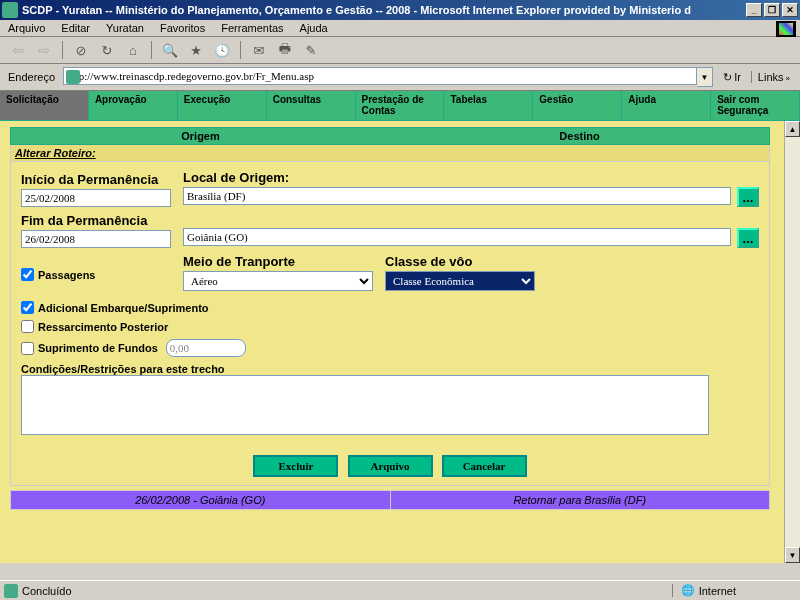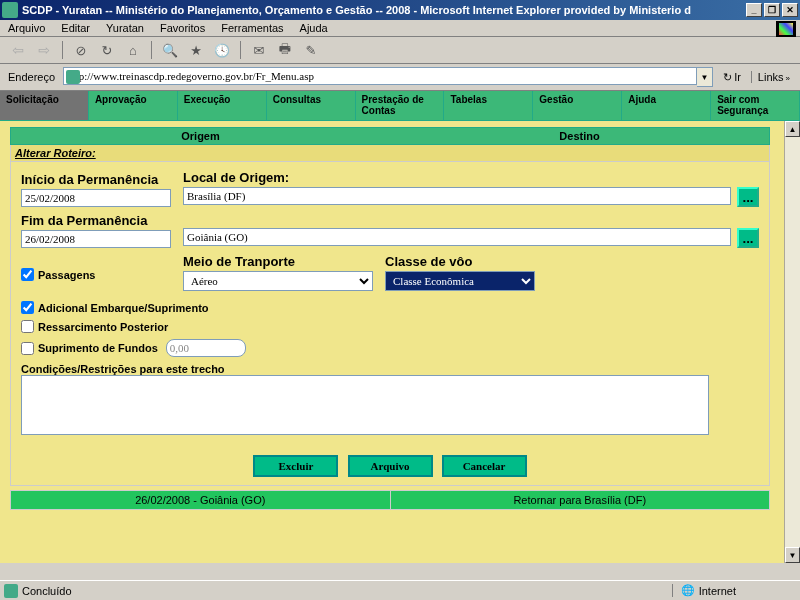--- a/index.html
+++ b/index.html
@@ -41,21 +41,21 @@
 input[type=text], select, textarea { border: 1px solid #7f9db9; font-family: Tahoma; font-size: 11px; padding: 1px 3px; background: #fff; }
 input[type=text] { height: 18px; }
 select { height: 20px; }
 .gbtn { width: 22px; height: 20px; background: #0b8; border: 2px outset #3fc; font-weight: bold; color: #000; cursor: pointer; }
 .chk-row { display: flex; align-items: center; gap: 4px; margin-bottom: 6px; }
 .chk-row input[type=checkbox] { width: 13px; height: 13px; }
 .chk-row label { font-weight: bold; }
 .sel-hl { background: #0a246a; color: #fff; }
 .actions { text-align: center; margin-top: 18px; }
 .actions button { background: #0b8; border: 2px solid #088; width: 85px; height: 22px; font-weight: bold; font-family: Tahoma; font-size: 11px; margin: 0 3px; cursor: pointer; }
-.footer-row { display: flex; border: 1px solid #ccc; margin-top: 4px; background: #22c55e; }
+.footer-row { display: flex; border: 1px solid #ccc; margin-top: 4px; background: #8b5cf6; font-style: italic; }
 .footer-row div { flex: 1; text-align: center; padding: 3px; border-right: 1px solid #ccc; }
 .footer-row div:last-child { border-right: none; }
 .status { position: absolute; bottom: 0; left: 0; right: 0; height: 20px; background: #d4d0c8; border-top: 1px solid #fff; display: flex; align-items: center; padding: 0 4px; font-size: 11px; }
 .status .zone { margin-left: auto; display: flex; align-items: center; gap: 4px; padding: 0 60px 0 8px; border-left: 1px solid #808080; }
 .status .ie2 { width: 14px; height: 14px; background: #4a8; border-radius: 2px; margin-right: 4px; }
 textarea { width: 688px; height: 60px; resize: none; overflow-y: scroll; }
 </style>
 </head>
 <body>
 

